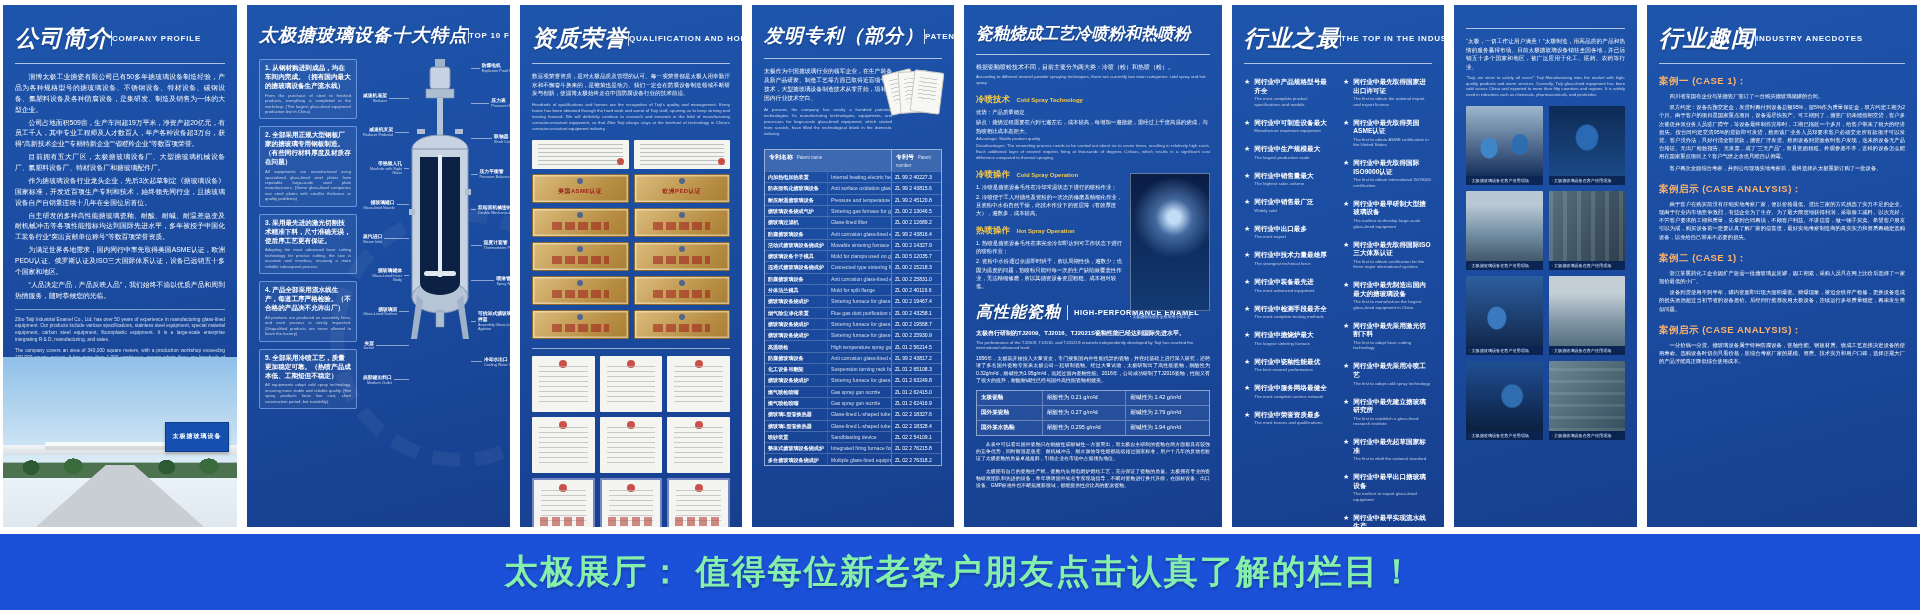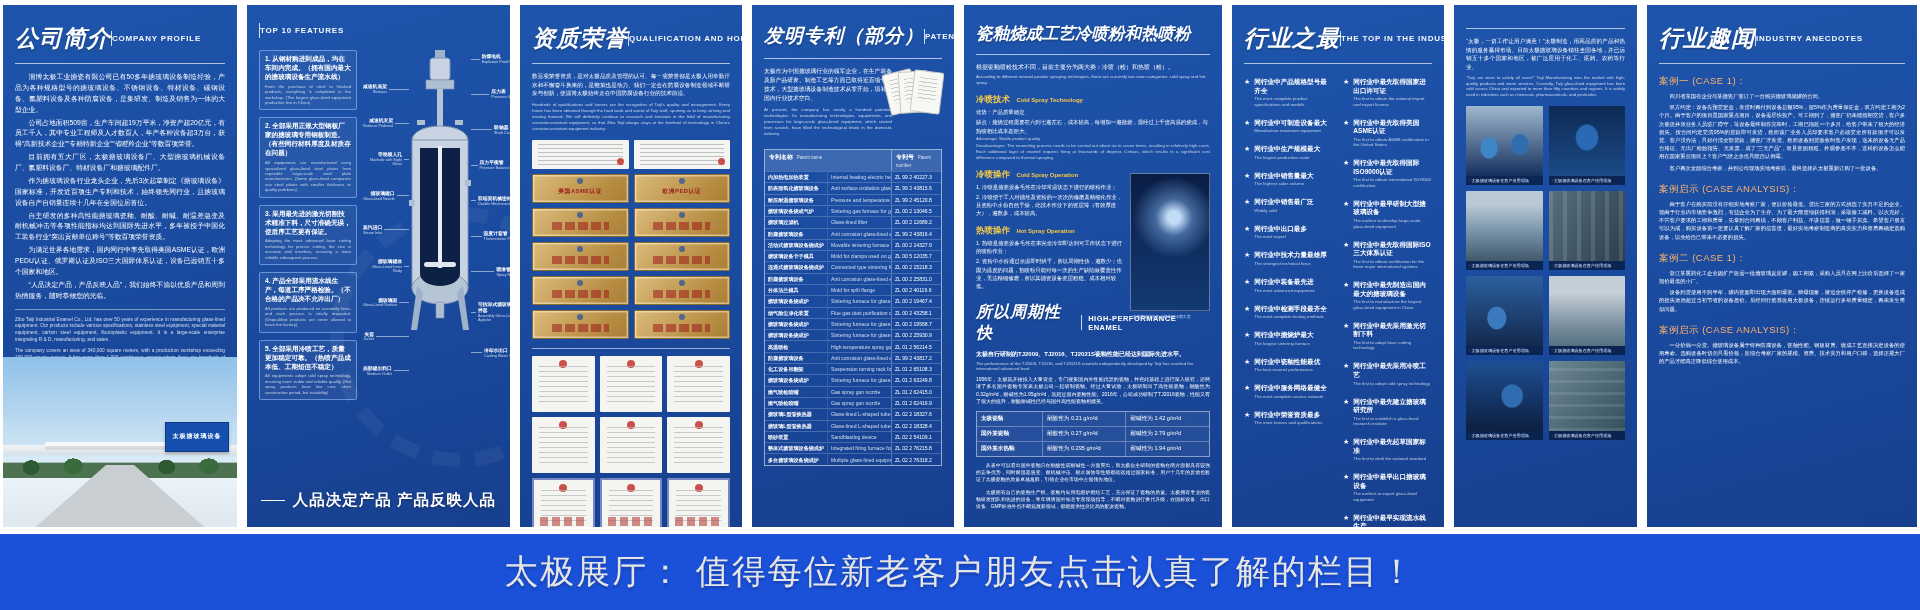--- a/index.html
+++ b/index.html
@@ -143,26 +143,26 @@
   .ph.v2{background:radial-gradient(26px 30px at 50% 45%,#2a69b4 0 40%,transparent 46%),linear-gradient(#0d2b55,#1b4a86)}
   .ph.v3{background:linear-gradient(#b9c8d4 20%,#7490a6 60%,#42586b)}
   .ph.v4{background:repeating-linear-gradient(90deg,rgba(255,255,255,.12) 0 4px,transparent 4px 14px),linear-gradient(120deg,#57707f,#2c3e4c)}
   .ph.v5{background:radial-gradient(20px 24px at 40% 60%,#3a79bd 0 45%,transparent 50%),linear-gradient(#2c5f9e,#12294f)}
   .ph.v6{background:linear-gradient(#c3ced6 25%,#8296a5 65%,#55707f)}
   .ph.v7{background:radial-gradient(24px 26px at 60% 50%,#2f6cb0 0 42%,transparent 48%),linear-gradient(#1f4f93,#0c1f40)}
   .ph.v8{background:repeating-linear-gradient(0deg,rgba(255,255,255,.1) 0 3px,transparent 3px 12px),linear-gradient(130deg,#6d8794,#35505e)}
   .ph-cap{background:rgba(8,30,70,.85);font-size:4.1px;padding:2px 3px;color:#dbe7ff;white-space:nowrap;overflow:hidden}
   
   .case-sec{margin-top:11px}
-  .case-h{font-size:9.5px;font-weight:normal;color:#ffb36b;margin-bottom:4px;letter-spacing:.5px}
+  .case-h{font-size:9.5px;font-weight:bold;color:#ffb36b;margin-bottom:4px;letter-spacing:.5px}
   .case-p{font-size:5.3px;line-height:1.55;text-align:justify;text-indent:2em;margin-bottom:3px}
   
   .banner{position:absolute;left:0;right:0;top:534px;height:76px;background:var(--banner-blue,#1b51d9);
     display:flex;align-items:center;justify-content:center}
-  .banner span{color:#e5e5e5;font-size:34px;font-weight:400;letter-spacing:2px;text-shadow:0 2px 3px rgba(0,0,0,.25);white-space:nowrap}
+  .banner span{color:#86efac;font-size:34px;font-weight:700;letter-spacing:2px;text-shadow:0 2px 3px rgba(0,0,0,.25);white-space:nowrap}
 </style>
 </head>
 <body>
 
 <div class="stage">
 
   <div class="panel p1">
     <div class="phead">
       <span class="t-cn">公司简介</span>
       <span class="vsep"></span>
@@ -195,20 +195,21 @@
       <div class="fp-road"></div>
       <div class="fp-sign">
         <span>太极搪玻璃设备</span>
       </div>
     </div>
   </div>
 
   <div class="panel p2">
     <div class="ring b"></div>
     <div class="phead">
+      <span class="t-cn">太极搪玻璃设备十大特点</span>
       <span class="vsep"></span>
       <span class="t-en">TOP 10 FEATURES</span>
     </div>
     <div class="p2-body">
       <div class="feat-col">
           <div class="feat-box">
             <div class="feat-cn">1. 从钢材购进到成品，均在车间内完成。（拥有国内最大的搪玻璃设备生产流水线）</div>
             <div class="feat-en">From the purchase of steel to finished products, everything is completed in the workshop. (The largest glass-lined equipment production line in China)</div>
           </div>
           <div class="feat-box">
@@ -373,24 +374,20 @@
             <div class="lab">
               <div class="lab-line"></div>
               <div class="lab-w">
                 <div class="lab-cn">冷却水出口</div>
                 <div class="lab-en">Cooling Water Outlet</div>
               </div>
             </div>
           </div>
       </div>
     </div>
-    <div class="p2-footer">
-      <div class="p2-fline"></div>
-      <div class="p2-ftext">人品决定产品 产品反映人品</div>
-    </div>
   </div>
 
   <div class="panel p3">
     <div class="phead">
       <span class="t-cn">资质荣誉</span>
       <span class="vsep"></span>
       <span class="t-en">QUALIFICATION AND HONOR</span>
     </div>
     <div class="hline"></div>
     <div class="p3-intro-cn">数百项荣誉资质，是对太极品质及管理的认可。每一项荣誉都是太极人用辛勤汗水和不懈奋斗换来的，是鞭策也是动力。我们一定会在防腐设备制造领域不断研发与创新，使淄博太极始终走在中国防腐设备行业的技术前沿。</div>
@@ -672,21 +669,21 @@
         <div class="p5-line">1. 热喷是搪瓷设备毛坯在未完全冷却即达到可工作状态下进行的喷粉作业；</div>
         <div class="p5-line">2. 瓷粉中水份通过余温即时烘干，所以周期性快，遍数少；也因为温度的问题，热喷粉只能对每一次的生产缺陷做覆盖性作业，无法精细修磨，所以其搪瓷设备瓷层粗糙、成本相对较低。</div>
       </div>
 
     <div class="p5-photo"></div>
     <div class="p5-photo-cap">
       <span>▪ 太极搪玻璃设备全部采用冷喷工艺</span>
     </div>
 
     <div class="hp-head">
-      <span class="hp-cn">所以周期性快</span>
+      <span class="hp-cn">高性能瓷釉</span>
       <span class="vsep"></span>
       <span class="hp-en">HIGH-PERFORMANCE ENAMEL</span>
     </div>
     <div class="hp-lead">太极自行研制的TJ2009、TJ2016、TJ2021S瓷釉性能已经达到国际先进水平。</div>
     <div class="hp-lead-en">The performance of the TJ2009, TJ2016, and TJ2021S enamels independently developed by Taiji has reached the international advanced level.</div>
     <div class="hp-body">1956年，太极就开始投入大量资金，专门搜集国内外性能优异的瓷釉，并在此基础上进行深入研究，还聘请了多名国外瓷釉专家来太极公司一起研制瓷釉。经过大量试验，太极研制出了高性能瓷釉，耐酸性为0.32g/m²d，耐碱性为1.95g/m²d，远超过国内瓷釉性能。2016年，公司成功研制了TJ2016瓷釉，性能又有了很大的提升，耐酸耐碱性已经与国外高性能瓷釉相媲美。</div>
     <div class="en-table">
         <div class="en-row">
           <div class="en-c c0">太极瓷釉</div>
           <div class="en-c c1">耐酸性为 0.21 g/m²d</div>

